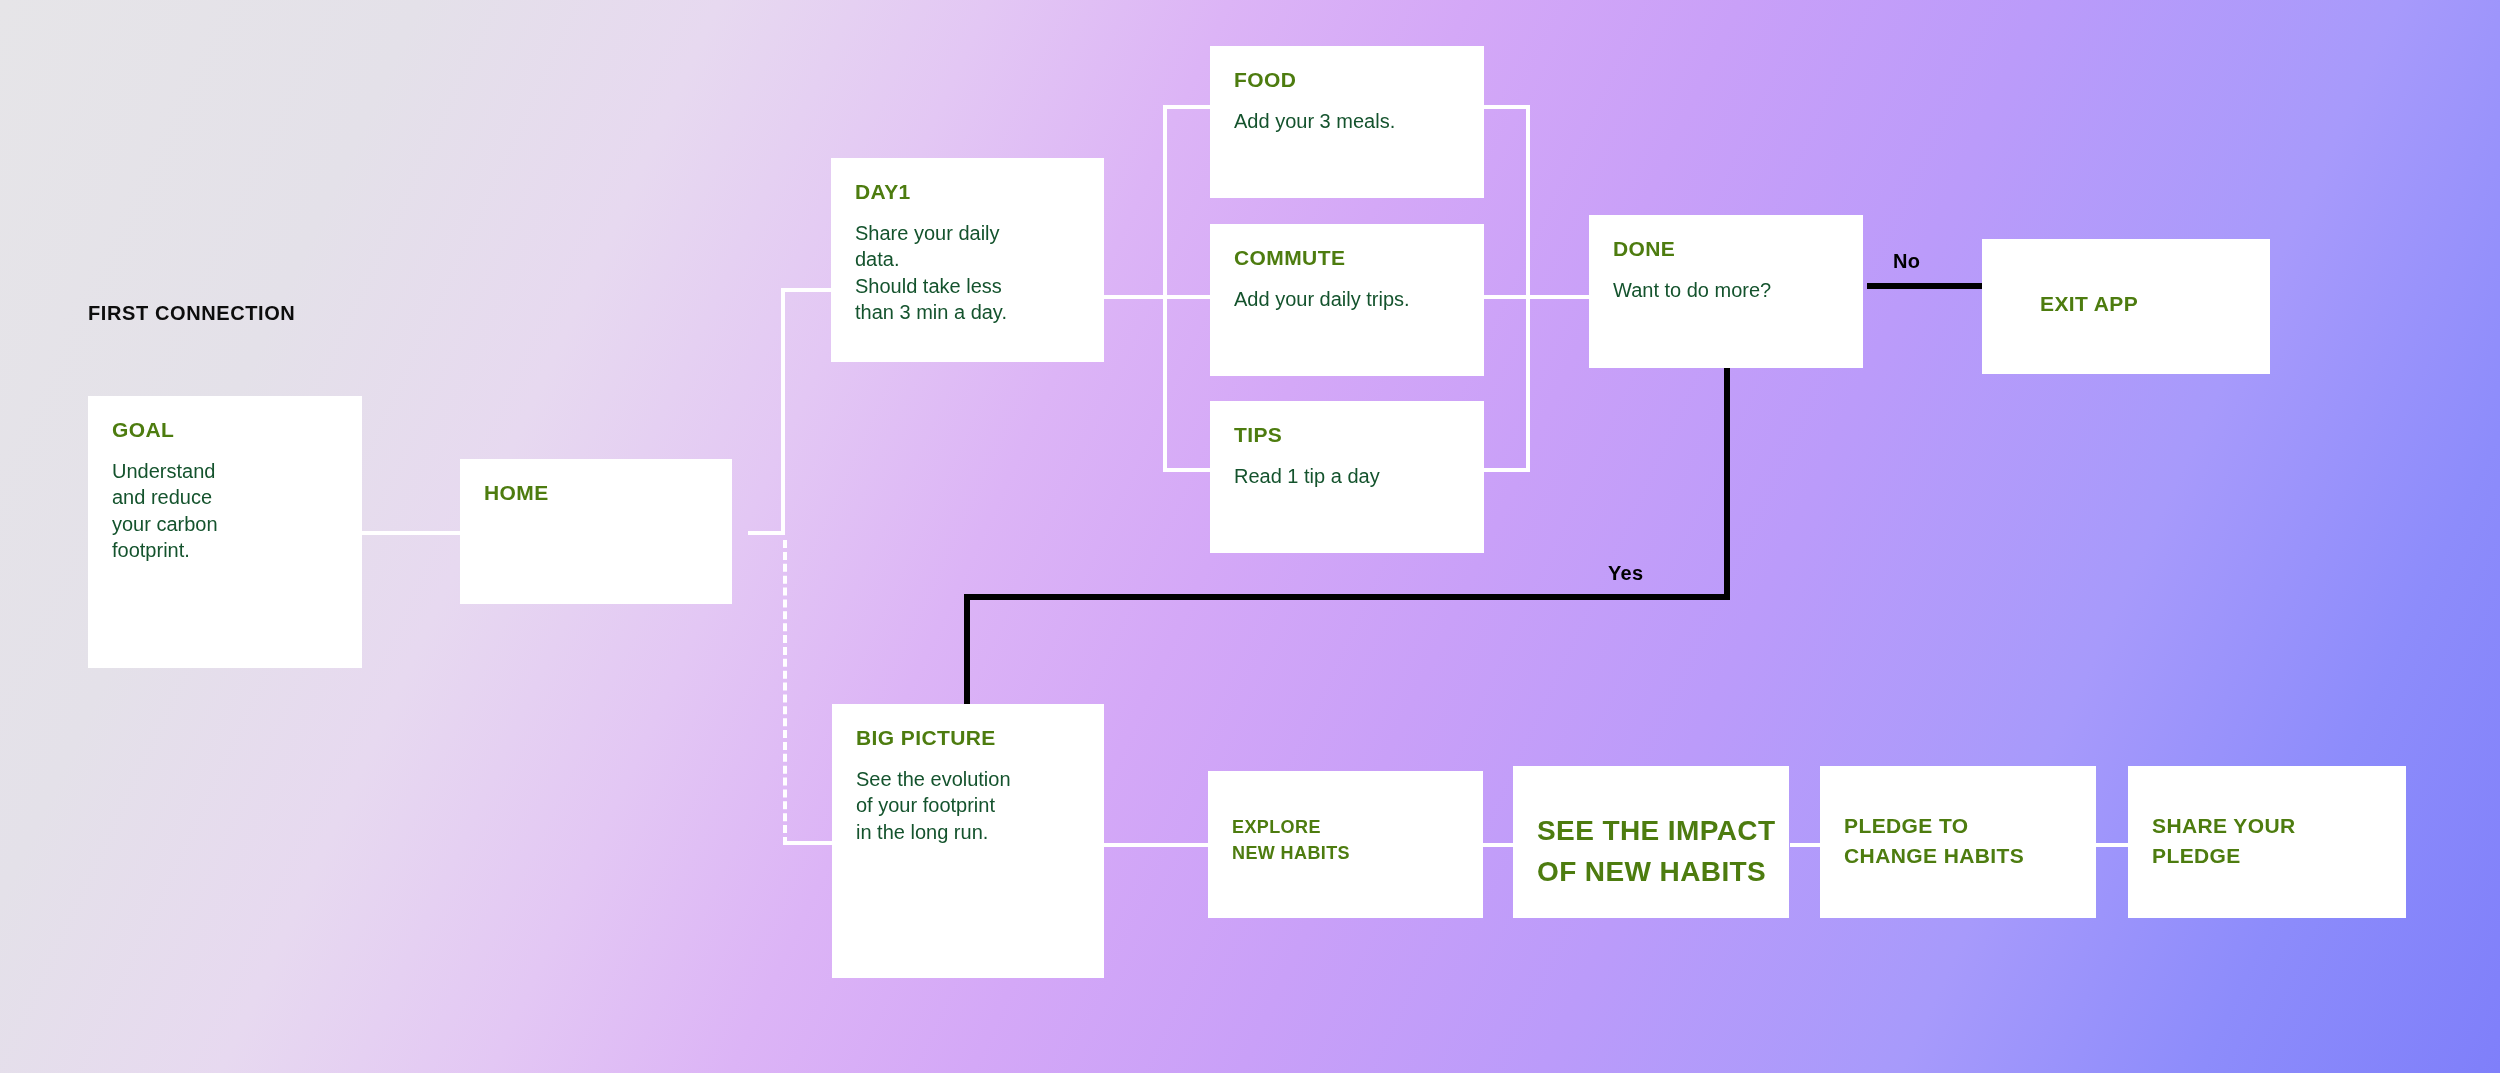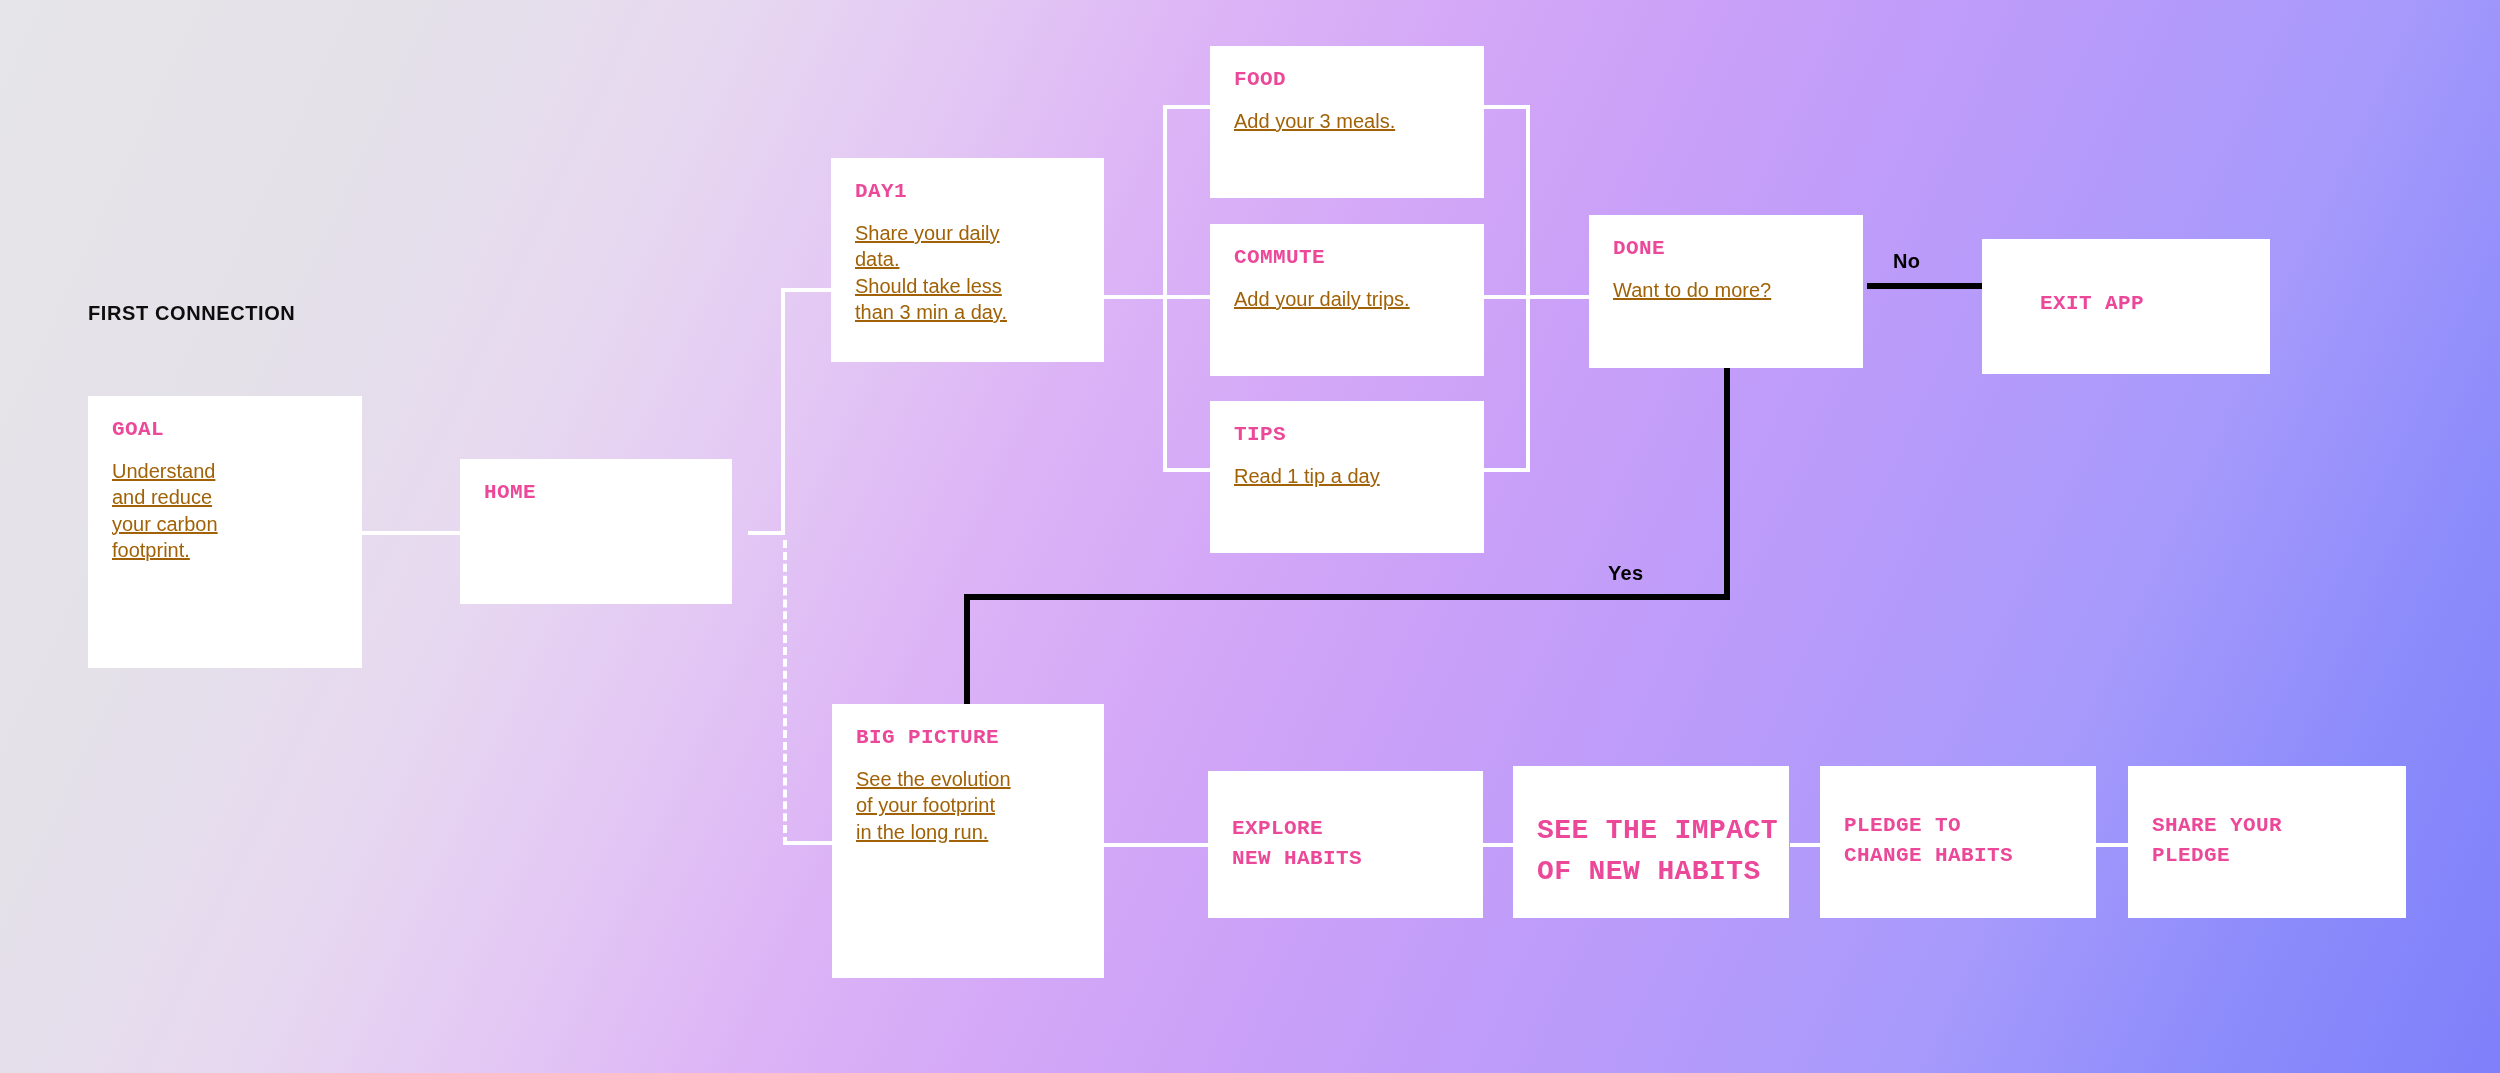--- a/index.html
+++ b/index.html
@@ -31,32 +31,30 @@
   
   .node {
     position: absolute;
     background: #ffffff;
     box-sizing: border-box;
     z-index: 5;
   }
   .node .title {
     position: absolute;
     font-weight: bold;
-    color: #ec4899;
+    color: #4d7c0f;
     letter-spacing: 0.4px;
     line-height: 1.15;
-    font-family: Liberation Mono, monospace;
   }
   .node .body {
     position: absolute;
     font-weight: 400;
-    color: #a16207;
+    color: #14532d;
     line-height: 1.32;
     white-space: pre-line;
-    text-decoration: underline;
   }
 
   
   .p-title { left: 24px; top: 22px; font-size: 21px; }
   .p-body  { left: 24px; top: 62px; font-size: 20px; }
 
   
   .section-label {
     position: absolute;
     font-size: 20px;
@@ -194,21 +192,21 @@
   </div>
 
   <div class="node" style="left:832px; top:704px; width:272px; height:274px;">
     <div class="title p-title">BIG PICTURE</div>
     <div class="body p-body">See the evolution
 of your footprint
 in the long run.</div>
   </div>
 
   <div class="node" style="left:1208px; top:771px; width:275px; height:147px;">
-    <div class="title" style="left:24px; top:43px; font-size:21px; white-space:pre-line; line-height:1.45;">EXPLORE
+    <div class="title" style="left:24px; top:43px; font-size:18px; white-space:pre-line; line-height:1.45;">EXPLORE
 NEW HABITS</div>
   </div>
 
   <div class="node" style="left:1513px; top:766px; width:276px; height:152px;">
     <div class="title" style="left:24px; top:45px; font-size:28px; white-space:pre-line; line-height:1.45;">SEE THE IMPACT
 OF NEW HABITS</div>
   </div>
 
   <div class="node" style="left:1820px; top:766px; width:276px; height:152px;">
     <div class="title" style="left:24px; top:45px; font-size:21px; white-space:pre-line; line-height:1.45;">PLEDGE TO

